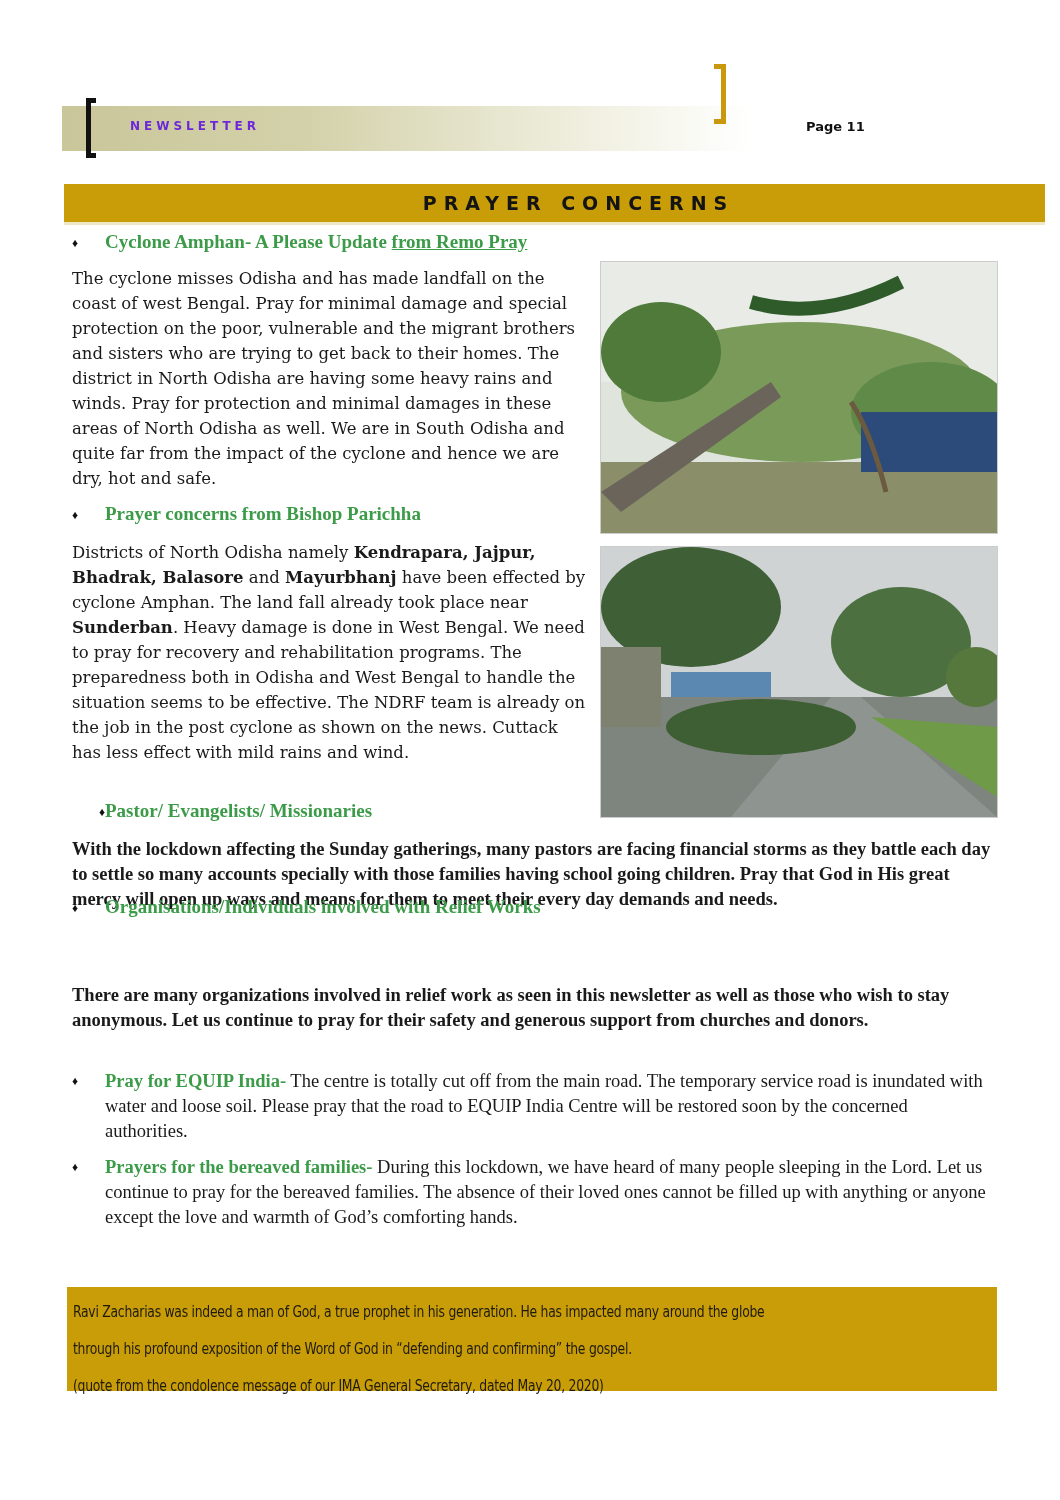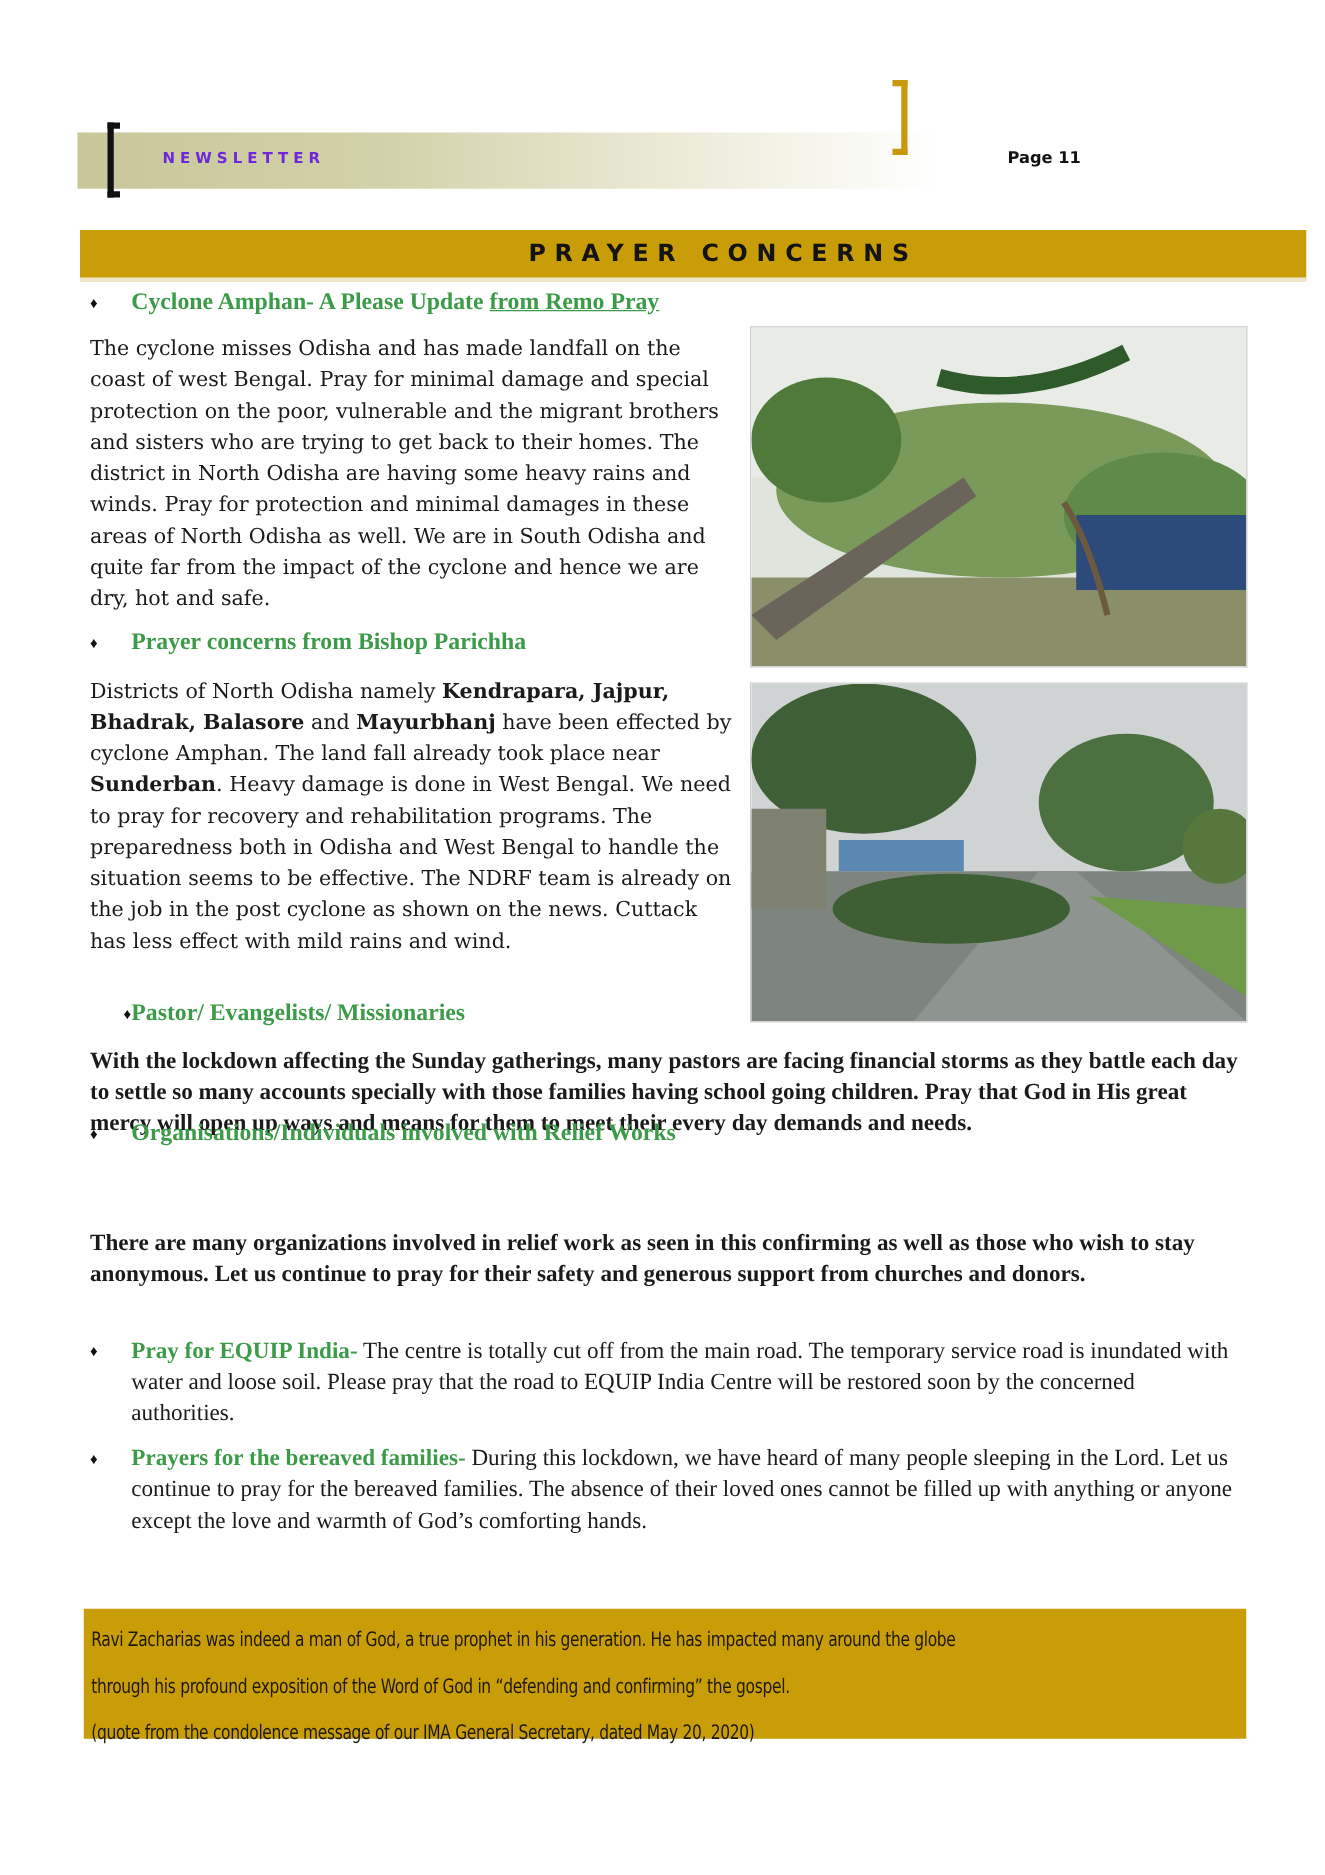--- a/index.html
+++ b/index.html
@@ -104,21 +104,21 @@
 </div>
 
 <div class="bullet-head" style="top:800px;text-align:right;">
   <span class="dia">♦</span><span>Pastor/ Evangelists/ Missionaries</span>
 </div>
 <div class="para wide" style="top:837px;">With the lockdown affecting the Sunday gatherings, many pastors are facing financial storms  as they battle each day to settle so many accounts specially with those families having school going children. Pray that God in His great mercy will open up ways and means for them to meet their every day demands and needs.</div>
 
 <div class="bullet-head" style="top:896px;">
   <span class="dia">♦</span><span>Organisations/Individuals involved with Relief Works</span>
 </div>
-<div class="para wide" style="top:983px;">There are many organizations involved in relief work as seen in this confirming as well as those who wish to stay anonymous. Let us continue to pray for their safety and generous support from churches and donors.</div>
+<div class="para wide" style="top:983px;">There are many organizations involved in relief work as seen in this newsletter as well as those who wish to stay anonymous. Let us continue to pray for their safety and generous support from churches and donors.</div>
 
 <div class="inline-item" style="top:1069px;">
   <span class="dia">♦</span>
   <span class="body"><span class="lead">Pray for EQUIP India-</span><span> The centre is totally cut off from the main road. The temporary service road is inundated with water and loose soil. Please pray that the road to EQUIP India Centre will be restored soon by the concerned authorities.</span></span>
 </div>
 
 <div class="inline-item" style="top:1155px;">
   <span class="dia">♦</span>
   <span class="body"><span class="lead">Prayers for the bereaved families-</span><span> During this lockdown, we have heard of many people sleeping in the Lord. Let us continue to pray for the bereaved families. The absence of their loved ones cannot be filled up with anything or anyone except the love and warmth of God’s comforting hands.</span></span>
 </div>

